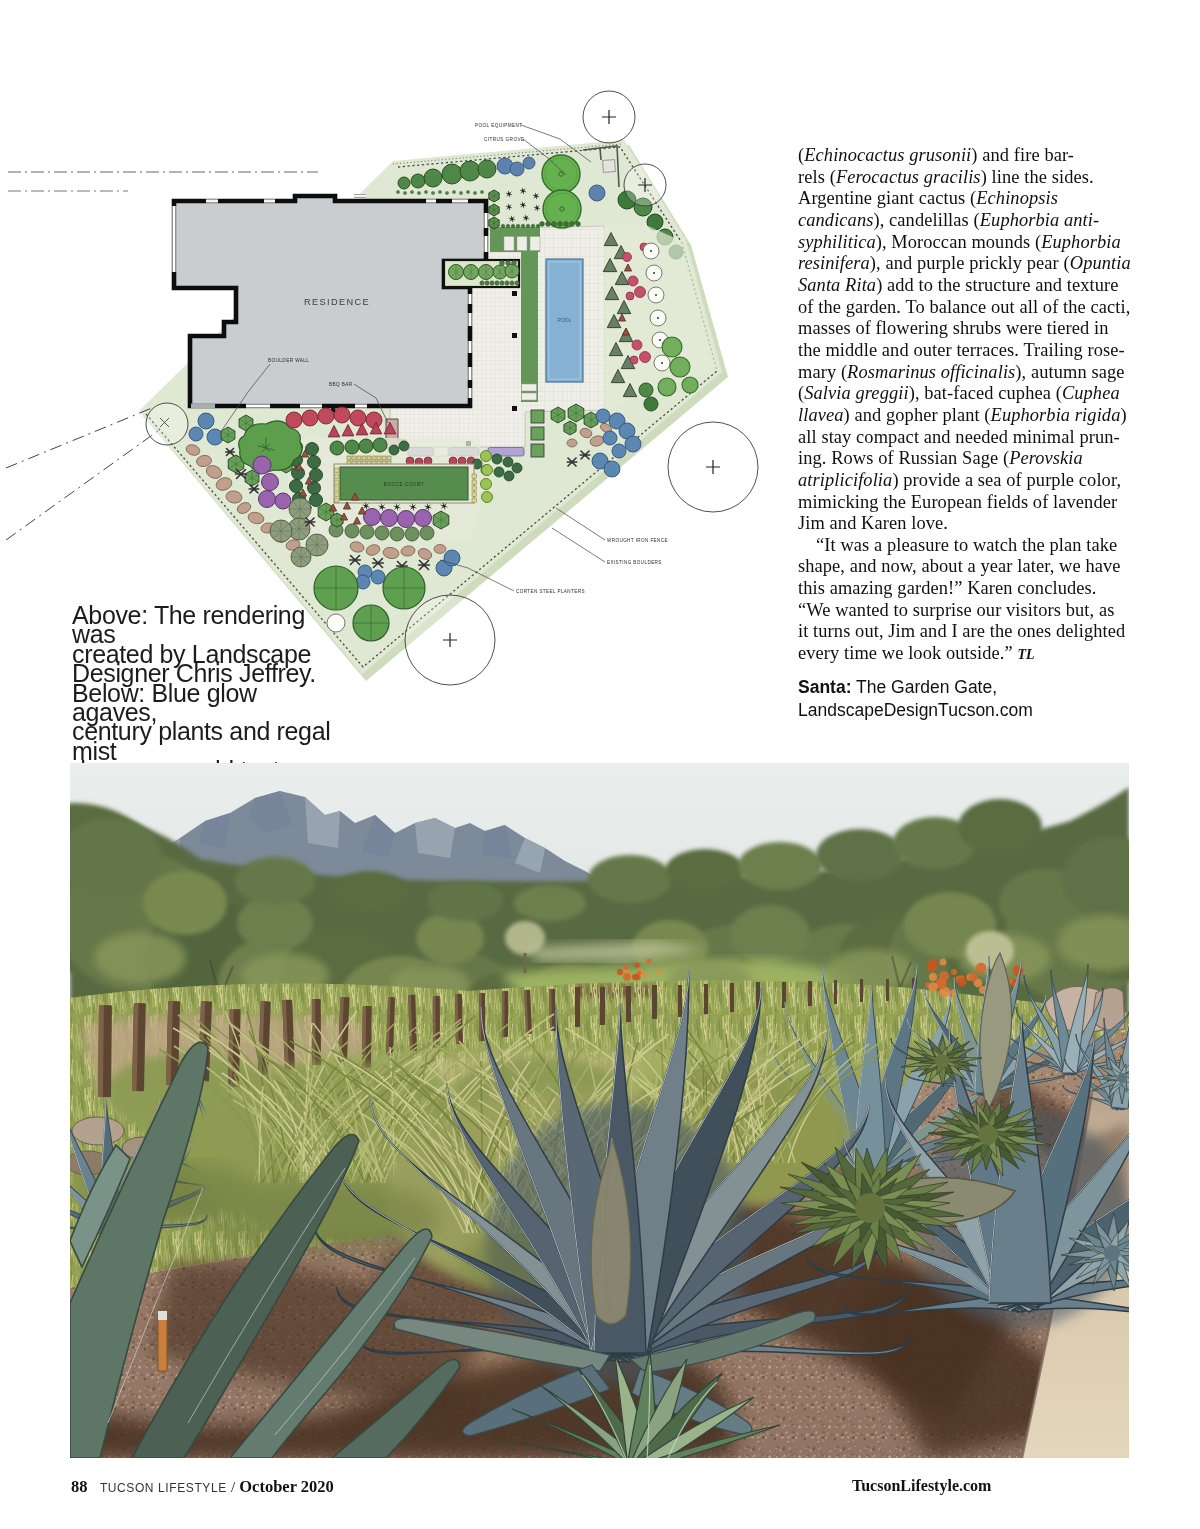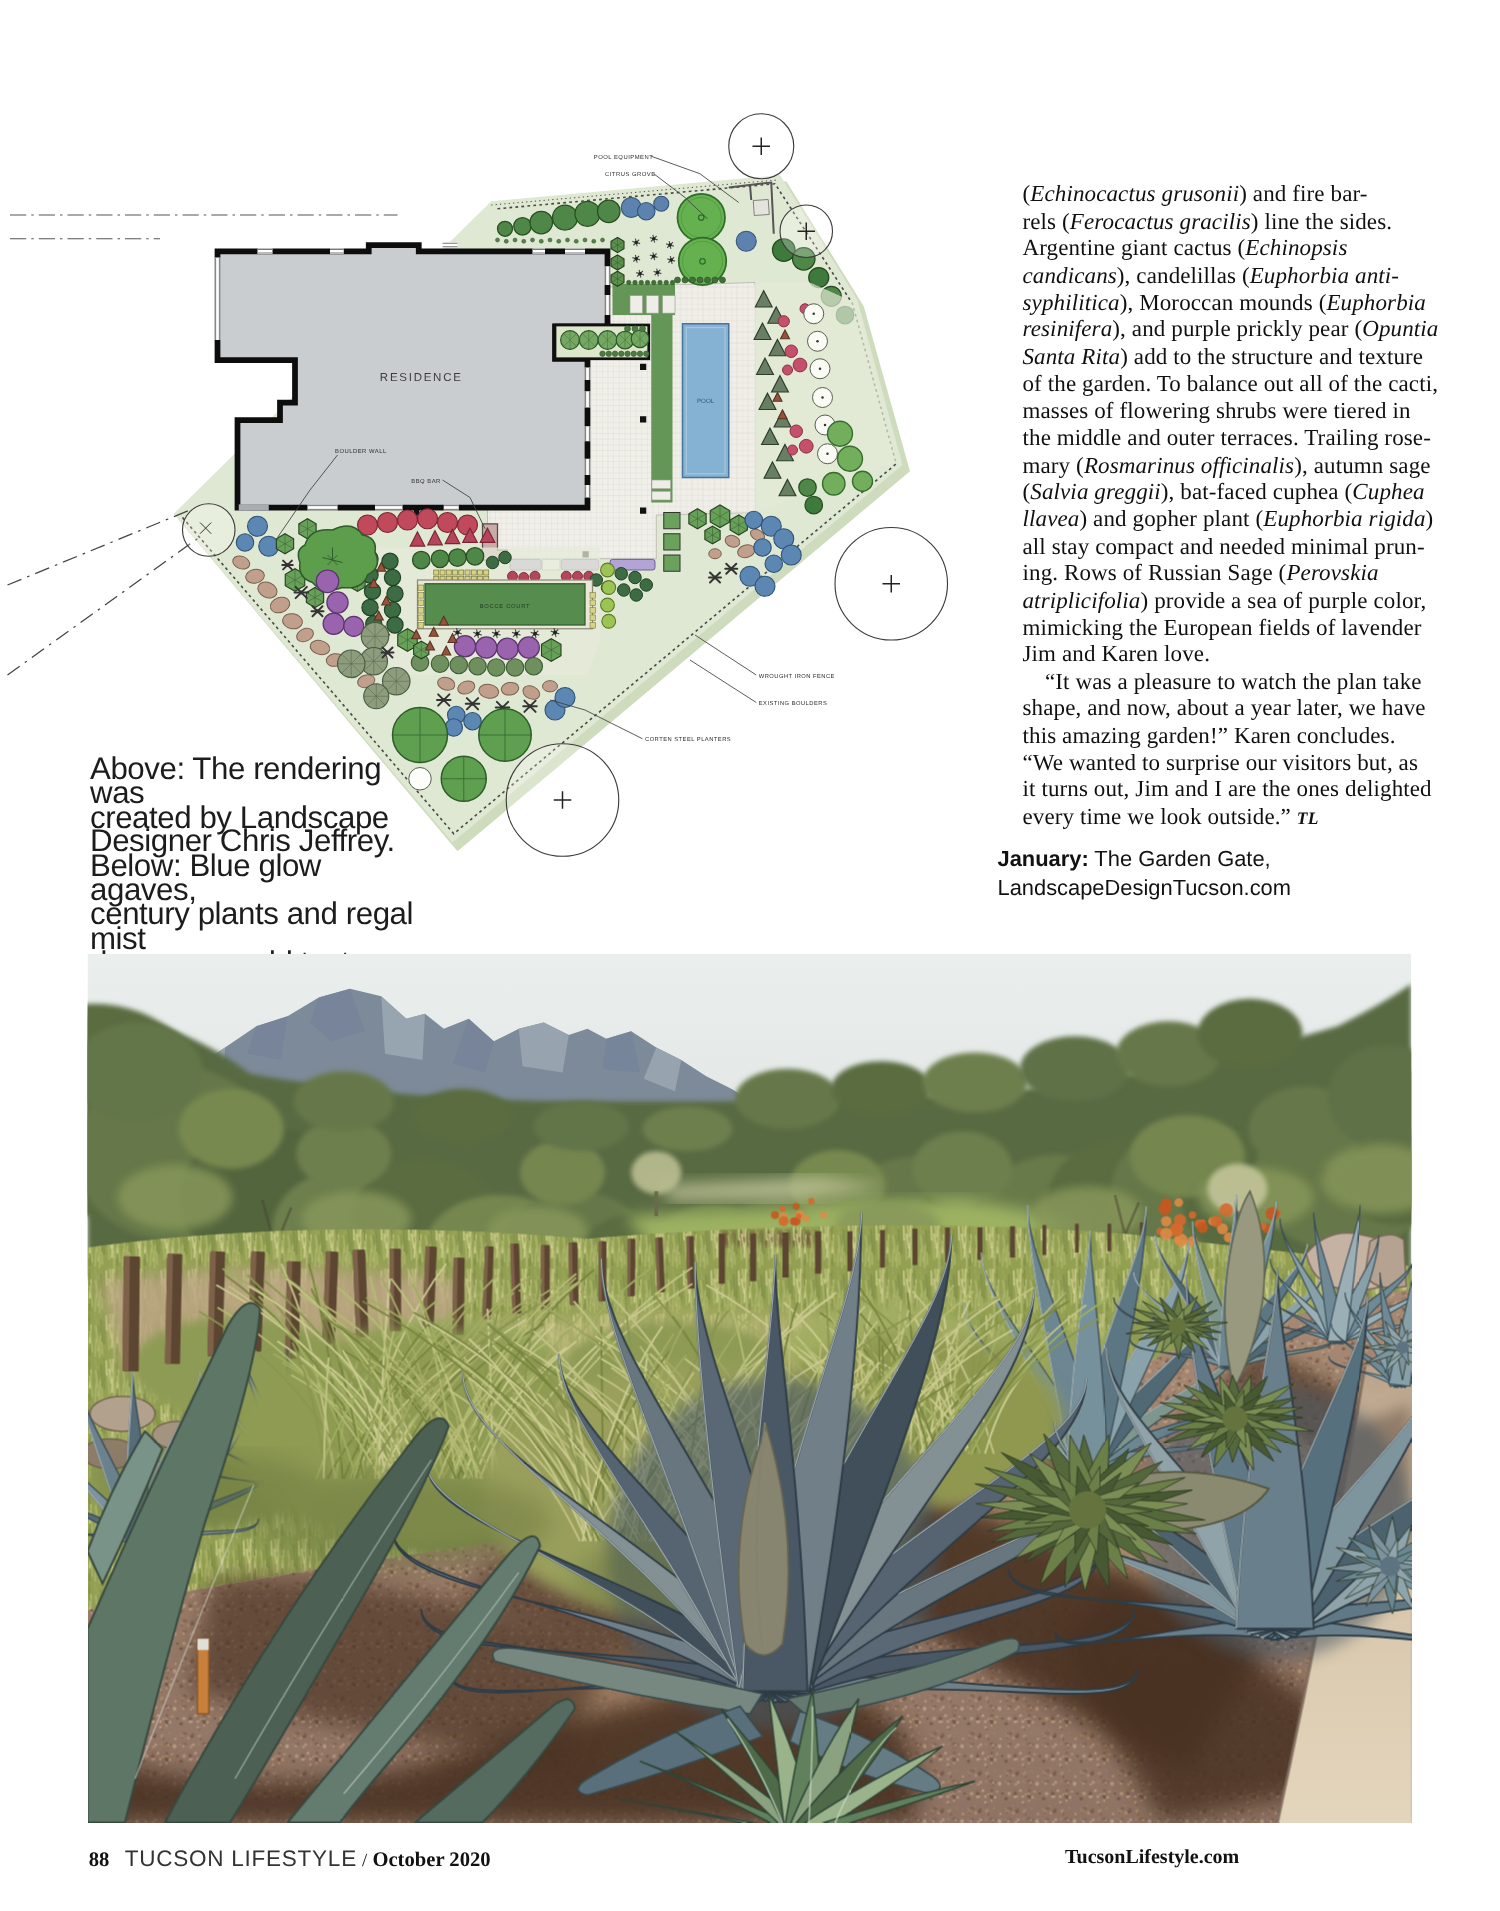--- a/index.html
+++ b/index.html
@@ -1,29 +1,29 @@
 <!DOCTYPE html>
 <html><head>
 <meta charset="utf-8">
 <style>
   html,body { margin:0; padding:0; background:#ffffff; }
   #page { position:relative; width:1200px; height:1529px; background:#fff; overflow:hidden; }
   #bodytext { position:absolute; left:798px; top:145px; width:345px;
      font-family:"Liberation Serif", serif; font-size:18.4px; line-height:21.65px;
-     color:#101010; letter-spacing:0.1px;margin-left:20px; }
+     color:#101010; letter-spacing:0.1px; }
   #bodytext .ind { display:inline-block; width:18px; }
   #bodytext .tl { font-size:14px; }
   #source { position:absolute; left:798px; top:676px;
      font-family:"Liberation Sans", sans-serif; font-size:17.5px; line-height:22.5px; color:#111; }
   #caption { position:absolute; left:72px; top:606px; width:260px;
      font-family:"Liberation Sans", sans-serif; font-size:25px; line-height:19.4px;
      color:#1c1c1c; letter-spacing:-0.35px; }
   #footer-left { position:absolute; left:71px; top:1476.5px;
      font-family:"Liberation Serif", serif; font-size:16.5px; color:#111; }
-  #footer-left .mag { font-family:"Liberation Sans", sans-serif; font-size:18px;
+  #footer-left .mag { font-family:"Liberation Sans", sans-serif; font-size:12px;
      letter-spacing:0.6px; color:#333; }
   #footer-right { position:absolute; left:852px; top:1476.5px;
      font-family:"Liberation Serif", serif; font-size:16px; font-weight:bold; color:#111; }
 </style>
 </head>
 <body>
 <div id="page">
 
 <svg style="position:absolute;left:0;top:0" width="1200" height="1529" viewBox="0 0 1200 1529">
 <defs>
@@ -795,21 +795,21 @@
 
 <text x="607" y="564" font-size="4.6" font-family="Liberation Sans, sans-serif" fill="#2c2c2c" letter-spacing="0.4">EXISTING BOULDERS</text>
       <path d="M605,562 L552,528" stroke="#444" stroke-width="0.7" fill="none"></path>
 
 <text x="516" y="593" font-size="4.6" font-family="Liberation Sans, sans-serif" fill="#2c2c2c" letter-spacing="0.4">CORTEN STEEL PLANTERS</text>
       <path d="M514,591 L468,568 L440,560" stroke="#444" stroke-width="0.7" fill="none"></path>
 </svg>
 
 <div id="bodytext">(<i>Echinocactus grusonii</i>) and fire bar-<br>rels (<i>Ferocactus gracilis</i>) line the sides.<br>Argentine giant cactus (<i>Echinopsis</i><br><i>candicans</i>), candelillas (<i>Euphorbia anti-</i><br><i>syphilitica</i>), Moroccan mounds (<i>Euphorbia</i><br><i>resinifera</i>), and purple prickly pear (<i>Opuntia</i><br><i>Santa Rita</i>) add to the structure and texture<br>of the garden. To balance out all of the cacti,<br>masses of flowering shrubs were tiered in<br>the middle and outer terraces. Trailing rose-<br>mary (<i>Rosmarinus officinalis</i>), autumn sage<br>(<i>Salvia greggii</i>), bat-faced cuphea (<i>Cuphea</i><br><i>llavea</i>) and gopher plant (<i>Euphorbia rigida</i>)<br>all stay compact and needed minimal prun-<br>ing. Rows of Russian Sage (<i>Perovskia</i><br><i>atriplicifolia</i>) provide a sea of purple color,<br>mimicking the European fields of lavender<br>Jim and Karen love.<br><span class="ind"></span>“It was a pleasure to watch the plan take<br>shape, and now, about a year later, we have<br>this amazing garden!” Karen concludes.<br>“We wanted to surprise our visitors but, as<br>it turns out, Jim and I are the ones delighted<br>every time we look outside.” <b class="tl"><i>TL</i></b></div>
 
-<div id="source"><b>January:</b> The Garden Gate,<br>LandscapeDesignTucson.com</div>
+<div id="source"><b>Santa:</b> The Garden Gate,<br>LandscapeDesignTucson.com</div>
 
 <div id="caption">Above: The rendering was<br>created by Landscape<br>Designer Chris Jeffrey.<br>Below: Blue glow agaves,<br>century plants and regal mist<br>deer grass add texture along<br>the back side of the pool.</div>
 
 <svg style="position:absolute;left:70px;top:763px" width="1059" height="695" viewBox="0 0 1059 695">
 <defs>
 <linearGradient id="sky" x1="0" y1="0" x2="0" y2="1">
           <stop offset="0" stop-color="#eaeeed"></stop>
           <stop offset="1" stop-color="#dde3e1"></stop>
         </linearGradient>
 <linearGradient id="grav" x1="0" y1="0" x2="0" y2="1">

